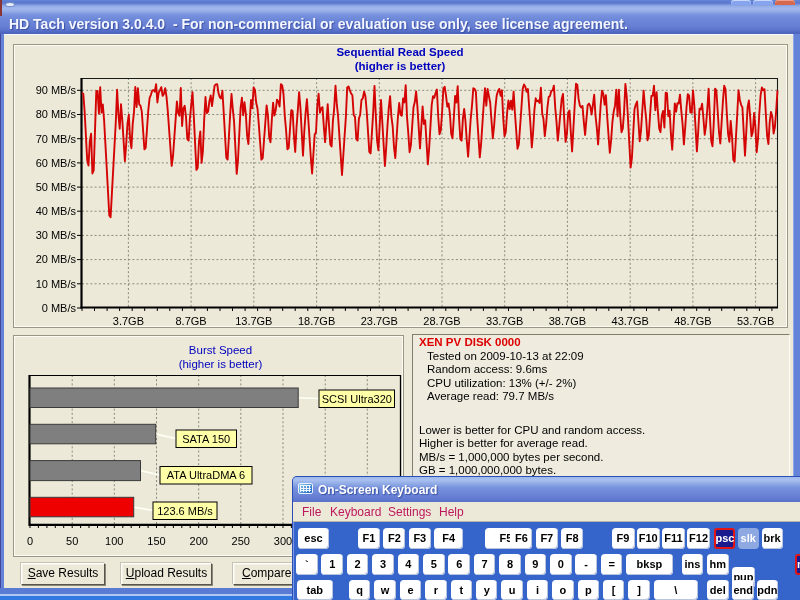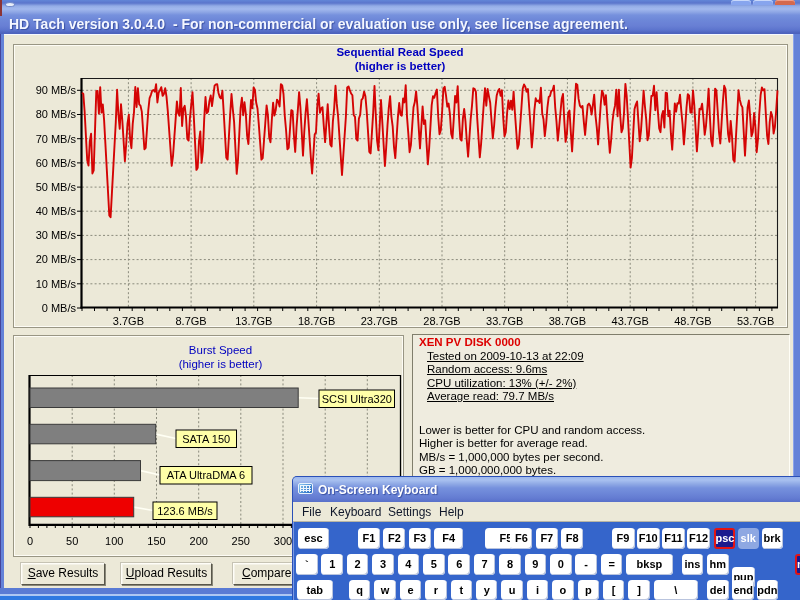--- a/index.html
+++ b/index.html
@@ -13,32 +13,32 @@
 #borB { left:0; top:588px; width:800px; height:5.5px; background:#5a7bd4; }
 #task1 { left:0; top:593.5px; width:800px; height:2px; background:#aec7f2; }
 #task2 { left:0; top:595.5px; width:800px; height:4.5px; background:#2f79e1; }
 .gbox { border:1px solid #999684; box-shadow:inset 0 0 0 1px #fdfcf5; }
 #gb1 { left:13px; top:44px; width:775px; height:284px; }
 #gb2 { left:13px; top:335px; width:391px; height:222px; }
 #info { left:412px; top:334px; width:378px; height:223px; background:#efecdf;
   border:1px solid; border-color:#807e6c #fffef6 #fffef6 #807e6c; }
 .ctitle { width:100%; text-align:center; color:#0000bf; font-size:11.5px; line-height:14px; }
 #infotxt { left:419px; top:336px; font-size:11.5px; line-height:13.5px; color:#000; }
-#infotxt .ind { padding-left:8px;text-decoration:underline; }
+#infotxt .ind { padding-left:8px; }
 #infotxt .rt { color:#dd0000; font-weight:bold; }
 .btn { top:563px; height:22px; background:#ece9d8; font-size:12px; color:#000; text-align:center; line-height:19px;
   border:1px solid; border-color:#fffef8 #58564a #58564a #fffef8; box-shadow:1px 1px 0 #8a887a, inset 1px 1px 0 #f4f2e8, -1px -1px 0 #c6c3b4; }
 #osk { left:292px; top:476px; width:516px; height:130px; background:#3565cb;
   border:1.5px solid #2a50b8; border-bottom:none; border-radius:5px 5px 0 0;
   box-shadow:inset 1px 1px 0 #7c9ae2; }
 #osktitle { left:0; top:0; width:100%; height:25px; border-radius:4px 4px 0 0;
   background:linear-gradient(180deg,#9db8ec 0px,#a9c1f0 3px,#8fa9e5 7px,#7691dd 11px,#6d87d8 16px,#647cd2 21px,#5870c9 25px); }
 #oskttext { left:25px; top:5.5px; font-size:12px; font-weight:bold; color:#fff; text-shadow:1px 1px 1px #3a50a0; }
 #oskmenu { left:0; top:25px; width:100%; height:20px; background:#ece9d8; border-bottom:1px solid #b8b5a4; }
-#oskmenu span { position:absolute; top:3px; font-size:12px; color:#0f172a; }
+#oskmenu span { position:absolute; top:3px; font-size:12px; color:#be185d; }
 .k { position:absolute; height:20.5px; background:#fff; border-radius:4px; color:#000;
   font-size:11px; font-weight:bold; text-align:center; line-height:20px;
   box-shadow:inset -1px -1px 0 #b9c4de; }
 .psc { background:#1a1a8e; color:#fff; border:2px solid #e21414; line-height:16px; border-radius:3px; box-shadow:none; }
 .slk { background:#8ea8e2; color:#fff; box-shadow:none; }
 svg text { font-family:"Liberation Sans",sans-serif; }
 .t { font-size:11px; fill:#000; }
 .t2 { font-size:11px; fill:#000; }
 .g { stroke:#8a8a7c; stroke-width:1; stroke-dasharray:2 2.2; fill:none; }
 .ax { stroke:#000; stroke-width:1; }

